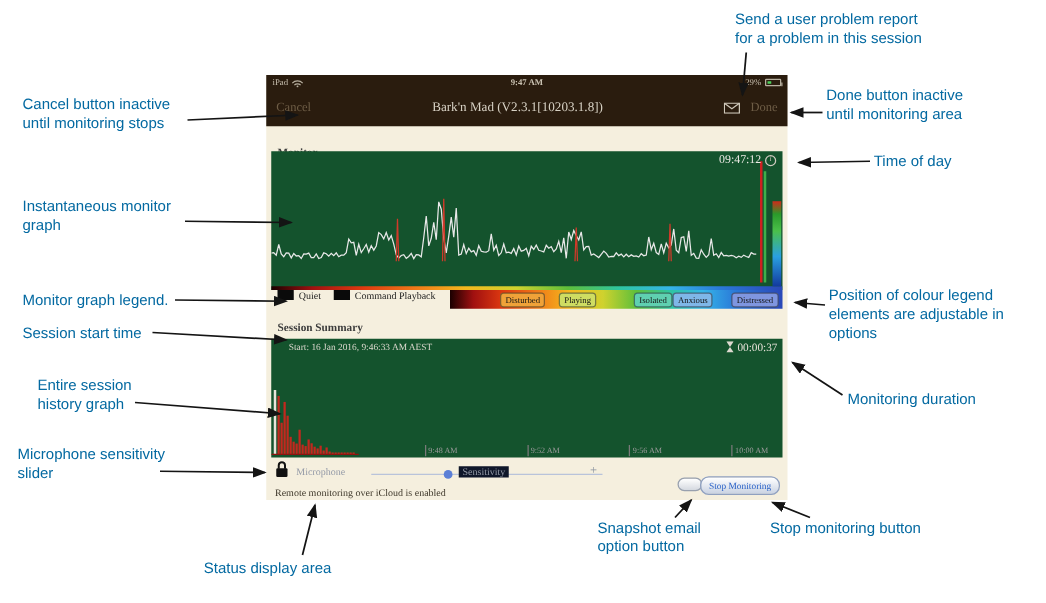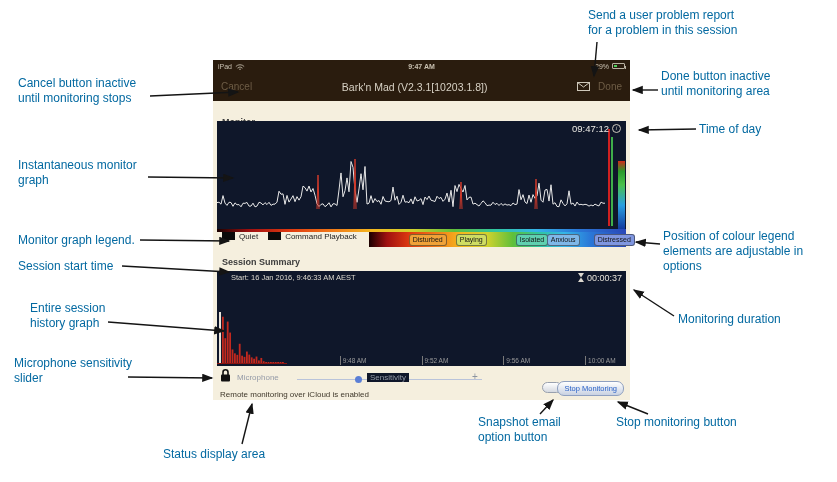--- a/index.html
+++ b/index.html
@@ -7,21 +7,21 @@
   body { font-family:"Liberation Sans", sans-serif; }
   #canvas { position:relative; width:837px; height:482px; background:#fff; overflow:hidden; }
 
   
   .ann { position:absolute; font-size:12px; line-height:15px; color:#0369a1;
          white-space:pre-line; z-index:6; }
   #arrows { position:absolute; left:0; top:0; z-index:5; pointer-events:none; }
 
   
   .device { position:absolute; left:213px; top:60px; width:417px; height:340px;
-            background:#f5efde; z-index:1; }
+            background:#f5efde; z-index:1;font-family:Liberation Serif, serif; }
   .statusbar { position:absolute; left:0; top:0; width:100%; height:12px;
                background:#2a1c0e; color:#c9c1b1; font-size:7px;
                display:flex; align-items:center; padding:0 5px; }
   .sb-left { display:flex; align-items:center; gap:3px; width:60px; }
   .sb-time { flex:1; text-align:center; font-weight:bold; }
   .sb-right { display:flex; align-items:center; gap:3px; width:60px; justify-content:flex-end; }
   .batt-shell { position:relative; width:13px; height:6px; border:1px solid #b8b0a0; border-radius:1px; }
   .batt-fill { position:absolute; left:1px; top:1px; bottom:1px; width:30%; background:#4cd05a; }
   .batt-tip { position:absolute; right:-2px; top:1.5px; width:1.5px; height:3px; background:#b8b0a0; }
 
@@ -29,21 +29,21 @@
             background:#2a1c0e; display:flex; align-items:center; padding:0 8px; }
   .nav-cancel, .nav-done { color:#6e5d46; font-size:10px; }
   .nav-title { flex:1; text-align:center; color:#d7d1c4; font-size:10.5px; }
   .nav-right { display:flex; align-items:center; gap:8px; }
 
   .sec-h { position:absolute; left:0; width:100%; padding-left:9px;
            font-size:9px; font-weight:bold; color:#3c3c3c; }
   .sec-h.monitor-h { top:41px; height:20px; line-height:20px;margin-top:11px; }
   .sec-h.session-h { top:193px; height:18px; line-height:18px; }
 
-  .graph { position:absolute; left:4px; right:4px; background:#0f172a; overflow:hidden; }
+  .graph { position:absolute; left:4px; right:4px; background:#14532d; overflow:hidden; }
   .graph.monitor { top:61px; height:111px; }
   .graph.session { top:211px; height:95px; }
   .graph svg.fill { position:absolute; left:0; top:0; width:100%; height:100%; }
 
   .clock { position:absolute; right:5px; top:2px; display:flex; align-items:center; gap:3px;
            color:#eceae4; font-size:9.5px; z-index:3; }
   .info-i { display:inline-block; width:9px; height:9px; border:1px solid #cfcabf; border-radius:50%;
             font-size:6px; line-height:7px; text-align:center; color:#cfcabf; font-style:italic; }
   .strip { position:absolute; left:0; right:0; bottom:0; height:3px;
            background:linear-gradient(90deg,#1a0000 0%,#a01010 8%,#e03a10 18%,#f07818 28%,#f4b81e 38%,#cfd22e 48%,#5fbf3a 58%,#2fc6a0 68%,#35b5e8 78%,#2a78d8 88%,#2a48b8 100%); }

